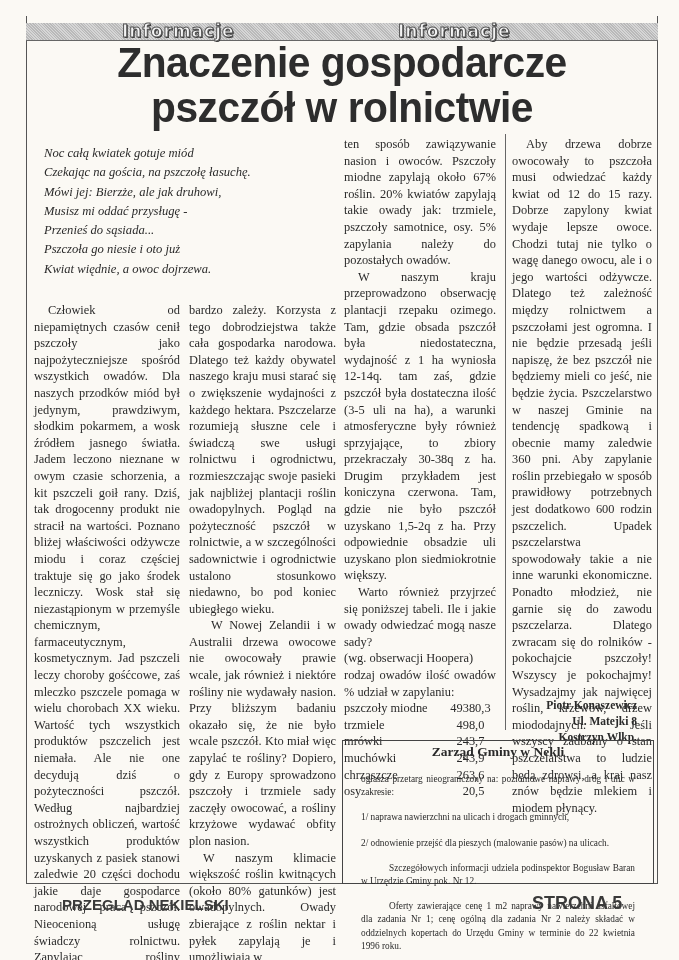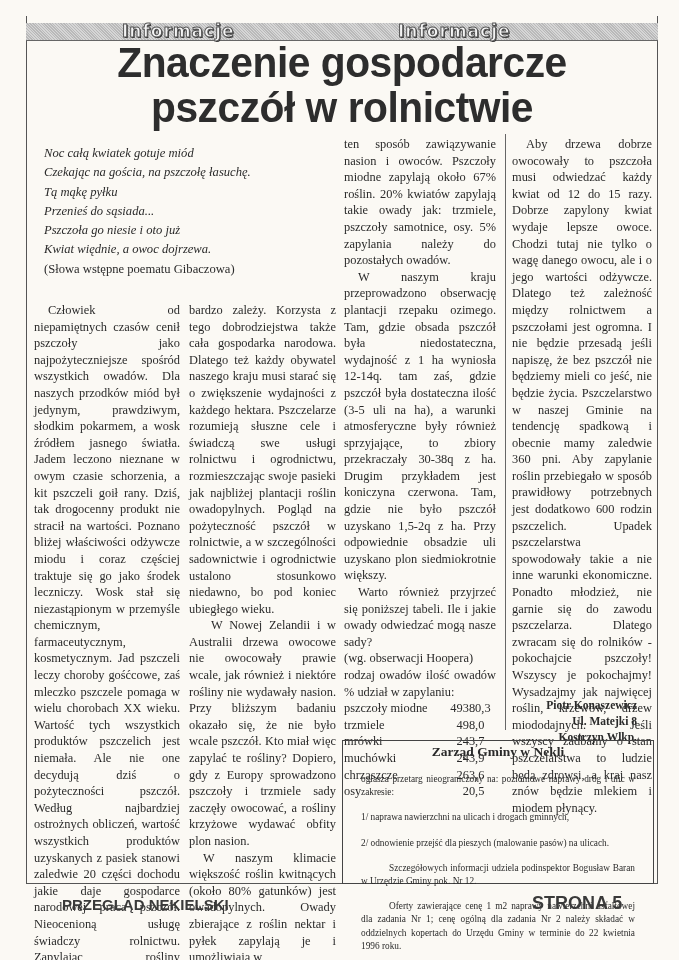--- a/index.html
+++ b/index.html
@@ -81,25 +81,25 @@
 </div>
 
 <div class="title">
   <div>Znaczenie gospodarcze</div>
   <div>pszczół w rolnictwie</div>
 </div>
 
 <div class="poem">
   <div class="line">Noc całą kwiatek gotuje miód</div>
   <div class="line">Czekając na gościa, na pszczołę łasuchę.</div>
-  <div class="line">Tą mąkę pyłku</div>
+  <div class="line">Mówi jej: Bierzże, ale jak druhowi,</div>
+  <div class="line">Musisz mi oddać przysługę -</div>
   <div class="line">Przenieś do sąsiada...</div>
   <div class="line">Pszczoła go niesie i oto już</div>
   <div class="line">Kwiat więdnie, a owoc dojrzewa.</div>
-  <div class="source">(Słowa wstępne poematu Gibaczowa)</div>
 </div>
 
 <div class="col c1">
   <p class="indent">Człowiek od niepamiętnych czasów cenił pszczoły jako najpożyteczniejsze spośród wszystkich owadów. Dla naszych przodków miód był jedynym, prawdziwym, słodkim pokarmem, a wosk źródłem jasnego światła. Jadem leczono nieznane w owym czasie schorzenia, a kit pszczeli goił rany. Dziś, tak drogocenny produkt nie stracił na wartości. Poznano bliżej właściwości odżywcze miodu i coraz częściej traktuje się go jako środek leczniczy. Wosk stał się niezastąpionym w przemyśle chemicznym, farmaceutycznym, kosmetycznym. Jad pszczeli leczy choroby gośćcowe, zaś mleczko pszczele pomaga w wielu chorobach XX wieku. Wartość tych wszystkich produktów pszczelich jest niemała. Ale nie one decydują dziś o pożyteczności pszczół. Według najbardziej ostrożnych obliczeń, wartość wszystkich produktów uzyskanych z pasiek stanowi zaledwie 20 części dochodu jakie daje gospodarce narodowej praca pszczół. Nieocenioną usługę świadczy rolnictwu. Zapylając rośliny przyczyniają się do zwiększenia plonów, na czym każdemu rolnikowi</p>
 </div>
 
 <div class="col c2">
   <p>bardzo zależy. Korzysta z tego dobrodziejstwa także cała gospodarka narodowa. Dlatego też każdy obywatel naszego kraju musi starać się o zwiększenie wydajności z każdego hektara. Pszczelarze rozumieją słuszne cele i świadczą swe usługi rolnictwu i ogrodnictwu, rozmieszczając swoje pasieki jak najbliżej plantacji roślin owadopylnych. Pogląd na pożyteczność pszczół w rolnictwie, a w szczególności sadownictwie i ogrodnictwie ustalono stosunkowo niedawno, bo pod koniec ubiegłego wieku.</p>
   <p class="indent" style="text-indent:22px">W Nowej Zelandii i w Australii drzewa owocowe nie owocowały prawie wcale, jak również i niektóre rośliny nie wydawały nasion. Przy bliższym badaniu okazało się, że nie było wcale pszczół. Kto miał więc zapylać te rośliny? Dopiero, gdy z Europy sprowadzono pszczoły i trzmiele sady zaczęły owocować, a rośliny krzyżowe wydawać obfity plon nasion.</p>
   <p class="indent">W naszym klimacie większość roślin kwitnących (około 80% gatunków) jest owadopylnych. Owady zbierające z roślin nektar i pyłek zapylają je i umożliwiają w</p>

